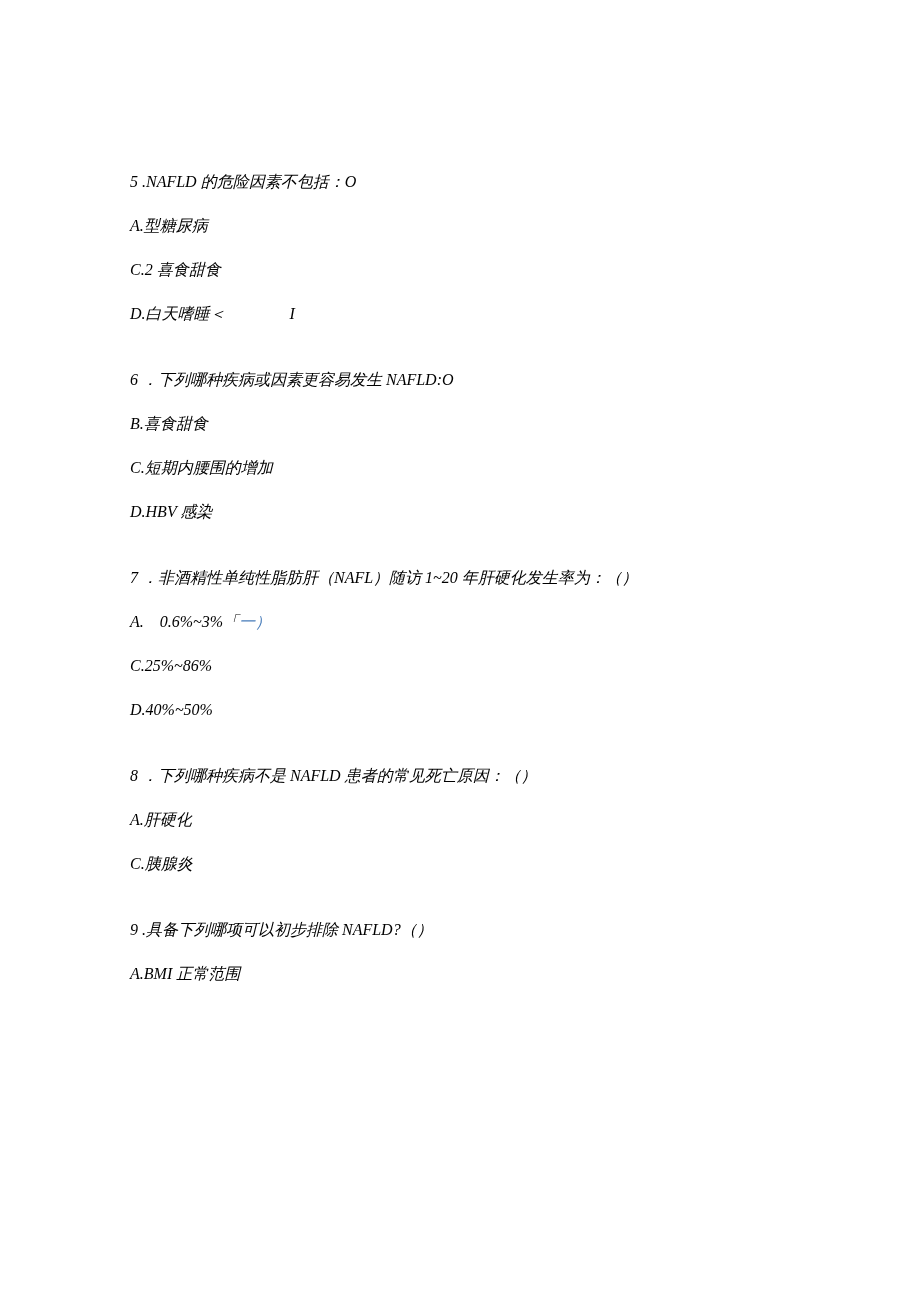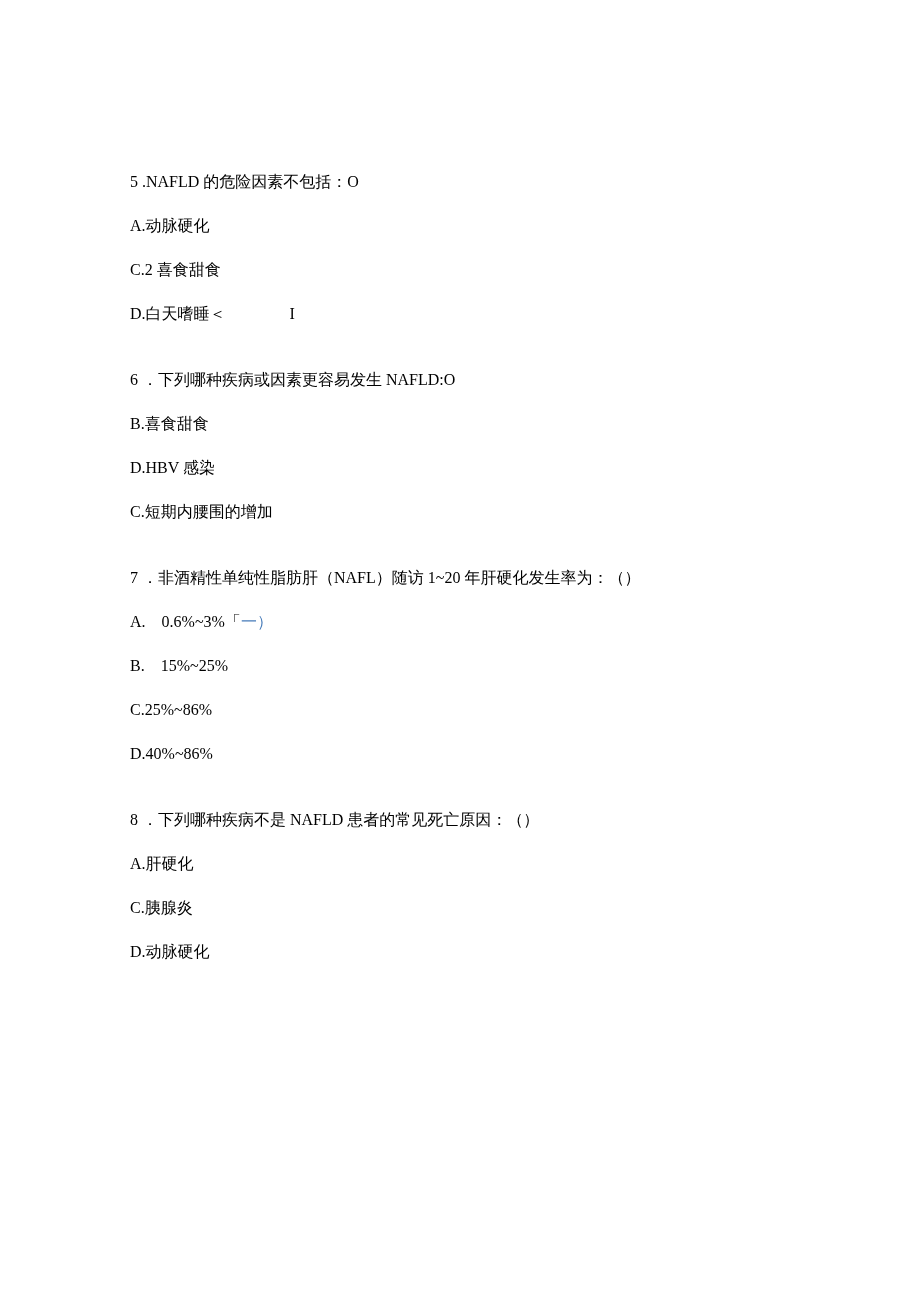--- a/index.html
+++ b/index.html
@@ -15,96 +15,100 @@
     width: 920px;
     min-height: 1301px;
     padding: 170px 130px 90px 130px;
     box-sizing: border-box;
   }
   .question-block {
     margin-bottom: 42px;
   }
   .line {
     margin-bottom: 20px;
+    font-style: italic;
   }
   .annot {
     display: inline-block;
     margin-left: 60px;
   }
   .blue {
     color: #4a7ebb;
   }
 </style>
 </head>
 <body>
 
 <div class="page">
 
   <div class="question-block">
     <div class="line">
       <span>5</span>
       <span>.NAFLD 的危险因素不包括：O</span>
     </div>
     <div class="line">
-      <span>A.动脉硬化</span>
+      <span>A.型糖尿病</span>
     </div>
     <div class="line">
       <span>C.2 喜食甜食</span>
     </div>
     <div class="line">
       <span>D.白天嗜睡＜</span>
       <span class="annot">I</span>
     </div>
   </div>
 
   <div class="question-block">
     <div class="line">
       <span>6</span>
       <span>．下列哪种疾病或因素更容易发生 NAFLD:O</span>
     </div>
     <div class="line">
       <span>B.喜食甜食</span>
     </div>
     <div class="line">
-      <span>D.HBV 感染</span>
+      <span>C.短期内腰围的增加</span>
     </div>
     <div class="line">
-      <span>C.短期内腰围的增加</span>
+      <span>D.HBV 感染</span>
     </div>
   </div>
 
   <div class="question-block">
     <div class="line">
       <span>7</span>
       <span>．非酒精性单纯性脂肪肝（NAFL）随访 1~20 年肝硬化发生率为：（）</span>
     </div>
     <div class="line">
       <span>A.　0.6%~3%「<span class="blue">一）</span></span>
     </div>
     <div class="line">
-      <span>B.　15%~25%</span>
-    </div>
-    <div class="line">
       <span>C.25%~86%</span>
     </div>
     <div class="line">
-      <span>D.40%~86%</span>
+      <span>D.40%~50%</span>
     </div>
   </div>
 
   <div class="question-block">
     <div class="line">
       <span>8</span>
       <span>．下列哪种疾病不是 NAFLD 患者的常见死亡原因：（）</span>
     </div>
     <div class="line">
       <span>A.肝硬化</span>
     </div>
     <div class="line">
       <span>C.胰腺炎</span>
     </div>
+  </div>
+
+  <div class="question-block">
     <div class="line">
-      <span>D.动脉硬化</span>
+      <span>9</span>
+      <span>.具备下列哪项可以初步排除 NAFLD?（）</span>
+    </div>
+    <div class="line">
+      <span>A.BMI 正常范围</span>
     </div>
   </div>
-
 
 </div>
 
 </body></html>

